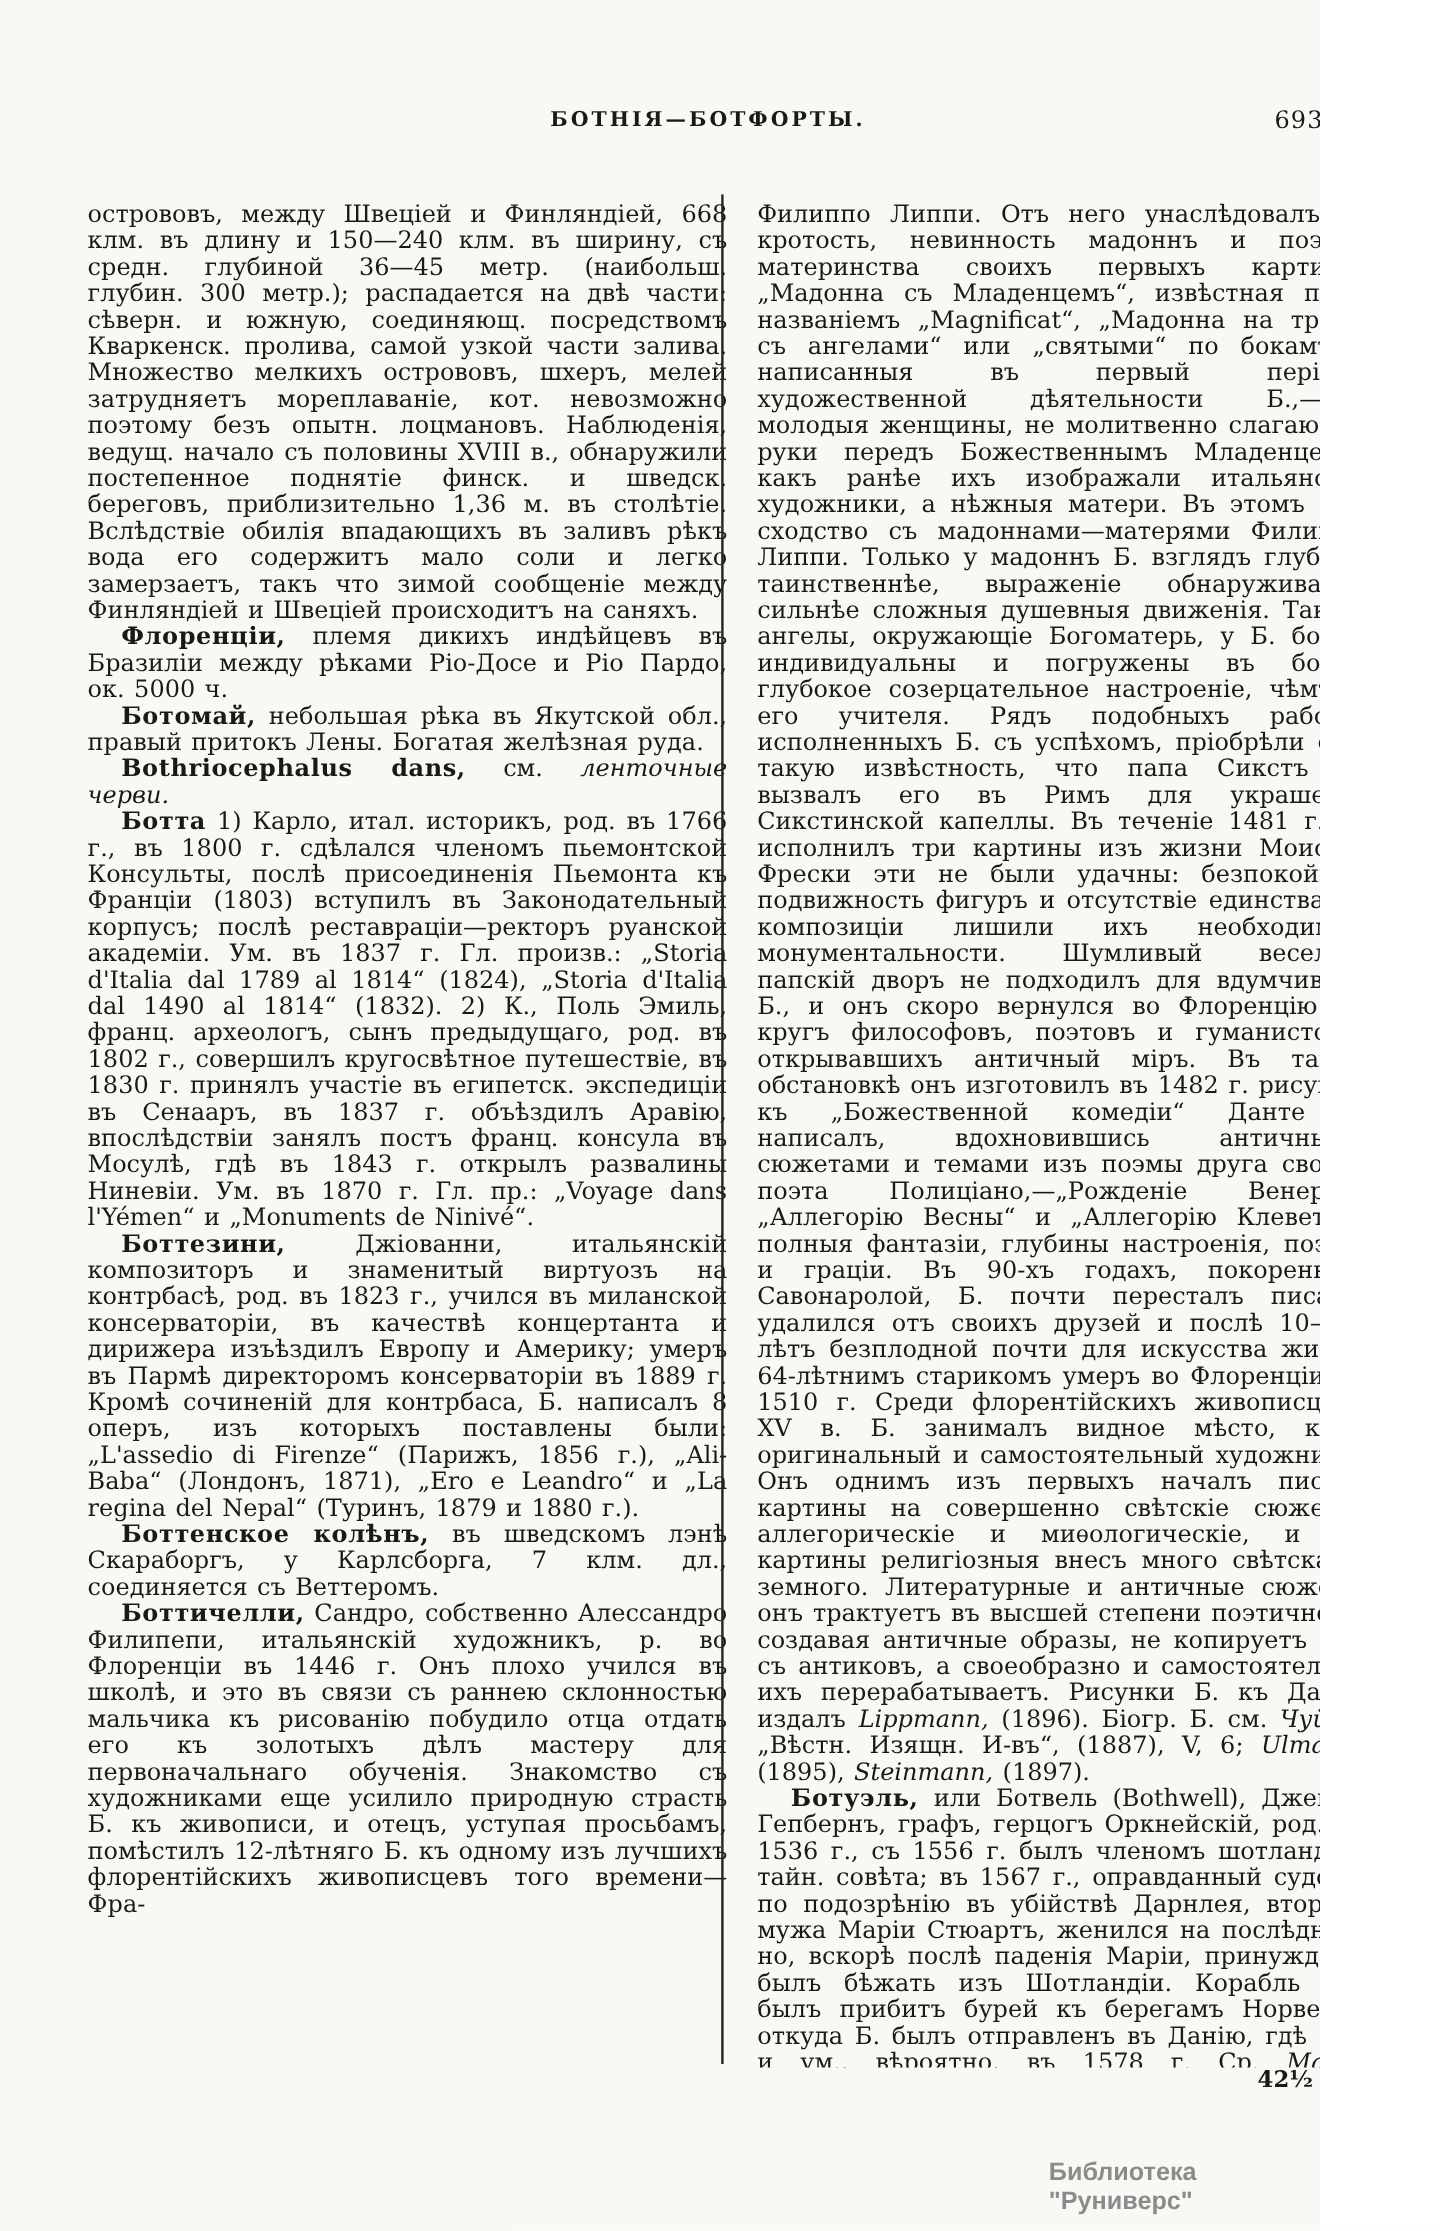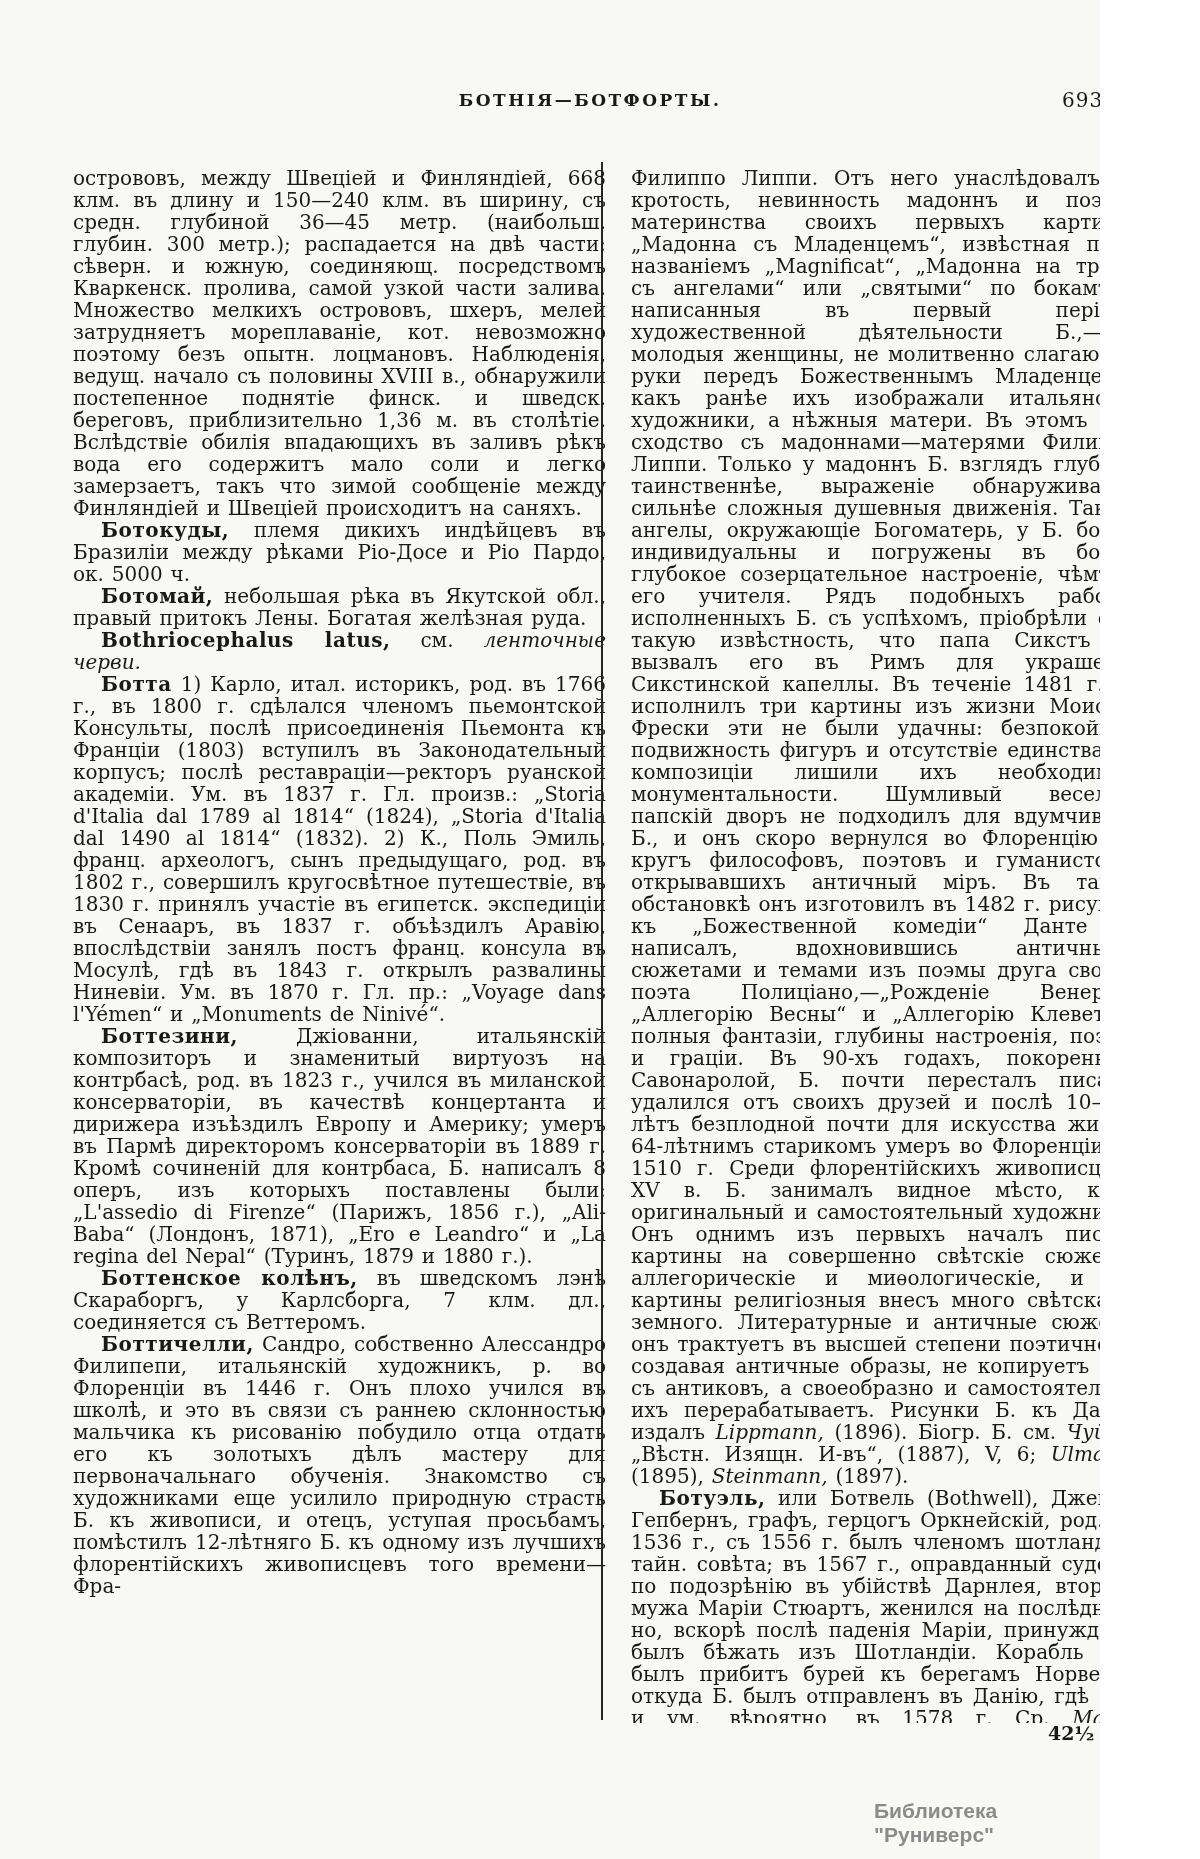--- a/index.html
+++ b/index.html
@@ -66,23 +66,23 @@
 </style>
 </head>
 <body>
 
 <div class="page">
   <div class="running-title">БОТНІЯ—БОТФОРТЫ.</div>
   <div class="page-number">693</div>
 
   <div class="column column-left">
       <p class="para">острововъ, между Швеціей и Финляндіей, 668 клм. въ длину и 150—240 клм. въ ширину, съ средн. глубиной 36—45 метр. (наибольш. глубин. 300 метр.); распадается на двѣ части: сѣверн. и южную, соединяющ. посредствомъ Кваркенск. пролива, самой узкой части залива. Множество мелкихъ острововъ, шхеръ, мелей затрудняетъ мореплаваніе, кот. невозможно поэтому безъ опытн. лоцмановъ. Наблюденія, ведущ. начало съ половины XVIII в., обнаружили постепенное поднятіе финск. и шведск. береговъ, приблизительно 1,36 м. въ столѣтіе. Вслѣдствіе обилія впадающихъ въ заливъ рѣкъ вода его содержитъ мало соли и легко замерзаетъ, такъ что зимой сообщеніе между Финляндіей и Швеціей происходитъ на саняхъ.</p>
-      <p class="para indent"><b>Ботокуды,</b> племя дикихъ индѣйцевъ въ Бразиліи между рѣками Ріо-Досе и Ріо Пардо, ок. 5000 ч.</p>
+      <p class="para indent"><b>Флоренціи,</b> племя дикихъ индѣйцевъ въ Бразиліи между рѣками Ріо-Досе и Ріо Пардо, ок. 5000 ч.</p>
       <p class="para indent"><b>Ботомай,</b> небольшая рѣка въ Якутской обл., правый притокъ Лены. Богатая желѣзная руда.</p>
-      <p class="para indent"><b>Bothriocephalus latus,</b> см. <i>ленточные черви.</i></p>
+      <p class="para indent"><b>Bothriocephalus dans,</b> см. <i>ленточные черви.</i></p>
       <p class="para indent"><b>Ботта</b> 1) Карло, итал. историкъ, род. въ 1766 г., въ 1800 г. сдѣлался членомъ пьемонтской Консульты, послѣ присоединенія Пьемонта къ Франціи (1803) вступилъ въ Законодательный корпусъ; послѣ реставраціи—ректоръ руанской академіи. Ум. въ 1837 г. Гл. произв.: „Storia d'Italia dal 1789 al 1814“ (1824), „Storia d'Italia dal 1490 al 1814“ (1832). 2) К., Поль Эмиль, франц. археологъ, сынъ предыдущаго, род. въ 1802 г., совершилъ кругосвѣтное путешествіе, въ 1830 г. принялъ участіе въ египетск. экспедиціи въ Сенааръ, въ 1837 г. объѣздилъ Аравію, впослѣдствіи занялъ постъ франц. консула въ Мосулѣ, гдѣ въ 1843 г. открылъ развалины Ниневіи. Ум. въ 1870 г. Гл. пр.: „Voyage dans l'Yémen“ и „Monuments de Ninivé“.</p>
       <p class="para indent"><b>Боттезини,</b> Джіованни, итальянскій композиторъ и знаменитый виртуозъ на контрбасѣ, род. въ 1823 г., учился въ миланской консерваторіи, въ качествѣ концертанта и дирижера изъѣздилъ Европу и Америку; умеръ въ Пармѣ директоромъ консерваторіи въ 1889 г. Кромѣ сочиненій для контрбаса, Б. написалъ 8 оперъ, изъ которыхъ поставлены были: „L'assedio di Firenze“ (Парижъ, 1856 г.), „Ali-Baba“ (Лондонъ, 1871), „Ero e Leandro“ и „La regina del Nepal“ (Туринъ, 1879 и 1880 г.).</p>
       <p class="para indent"><b>Боттенское колѣнъ,</b> въ шведскомъ лэнѣ Скараборгъ, у Карлсборга, 7 клм. дл., соединяется съ Веттеромъ.</p>
       <p class="para indent"><b>Боттичелли,</b> Сандро, собственно Алессандро Филипепи, итальянскій художникъ, р. во Флоренціи въ 1446 г. Онъ плохо учился въ школѣ, и это въ связи съ раннею склонностью мальчика къ рисованію побудило отца отдать его къ золотыхъ дѣлъ мастеру для первоначальнаго обученія. Знакомство съ художниками еще усилило природную страсть Б. къ живописи, и отецъ, уступая просьбамъ, помѣстилъ 12-лѣтняго Б. къ одному изъ лучшихъ флорентійскихъ живописцевъ того времени—Фра-</p>
     </div>
   <div class="column-divider"></div>
   <div class="column column-right">
       <p class="para">Филиппо Липпи. Отъ него унаслѣдовалъ Б. кротость, невинность мадоннъ и поэзію материнства своихъ первыхъ картинъ. „Мадонна съ Младенцемъ“, извѣстная подъ названіемъ „Magnificat“, „Мадонна на тронѣ съ ангелами“ или „святыми“ по бокамъ,—написанныя въ первый періодъ художественной дѣятельности Б.,—это молодыя женщины, не молитвенно слагающія руки передъ Божественнымъ Младенцемъ, какъ ранѣе ихъ изображали итальянскіе художники, а нѣжныя матери. Въ этомъ ихъ сходство съ мадоннами—матерями Филиппо Липпи. Только у мадоннъ Б. взглядъ глубже, таинственнѣе, выраженіе обнаруживаетъ сильнѣе сложныя душевныя движенія. Также ангелы, окружающіе Богоматерь, у Б. болѣе индивидуальны и погружены въ болѣе глубокое созерцательное настроеніе, чѣмъ у его учителя. Рядъ подобныхъ работъ, исполненныхъ Б. съ успѣхомъ, пріобрѣли ему такую извѣстность, что папа Сикстъ IV вызвалъ его въ Римъ для украшенія Сикстинской капеллы. Въ теченіе 1481 г. Б. исполнилъ три картины изъ жизни Моисея. Фрески эти не были удачны: безпокойная подвижность фигуръ и отсутствіе единства въ композиціи лишили ихъ необходимой монументальности. Шумливый веселый папскій дворъ не подходилъ для вдумчиваго Б., и онъ скоро вернулся во Флоренцію въ кругъ философовъ, поэтовъ и гуманистовъ, открывавшихъ античный міръ. Въ такой обстановкѣ онъ изготовилъ въ 1482 г. рисунки къ „Божественной комедіи“ Данте и написалъ, вдохновившись античными сюжетами и темами изъ поэмы друга своего поэта Полиціано,—„Рожденіе Венеры“, „Аллегорію Весны“ и „Аллегорію Клеветы“, полныя фантазіи, глубины настроенія, поэзіи и граціи. Въ 90-хъ годахъ, покоренный Савонаролой, Б. почти пересталъ писать, удалился отъ своихъ друзей и послѣ 10—15 лѣтъ безплодной почти для искусства жизни 64-лѣтнимъ старикомъ умеръ во Флоренціи въ 1510 г. Среди флорентійскихъ живописцевъ XV в. Б. занималъ видное мѣсто, какъ оригинальный и самостоятельный художникъ. Онъ однимъ изъ первыхъ началъ писать картины на совершенно свѣтскіе сюжеты, аллегорическіе и миѳологическіе, и въ картины религіозныя внесъ много свѣтскаго, земного. Литературные и античные сюжеты онъ трактуетъ въ высшей степени поэтично и, создавая античные образы, не копируетъ ихъ съ антиковъ, а своеобразно и самостоятельно ихъ перерабатываетъ. Рисунки Б. къ Данте издалъ <i>Lippmann,</i> (1896). Біогр. Б. см. <i>Чуйко,</i> „Вѣстн. Изящн. И-въ“, (1887), V, 6; <i>Ulmann,</i> (1895), <i>Steinmann,</i> (1897).</p>
       <p class="para indent"><b>Ботуэль,</b> или Ботвель (Bothwell), Джемсъ Гепбернъ, графъ, герцогъ Оркнейскій, род. въ 1536 г., съ 1556 г. былъ членомъ шотландск. тайн. совѣта; въ 1567 г., оправданный судомъ по подозрѣнію въ убійствѣ Дарнлея, второго мужа Маріи Стюартъ, женился на послѣдней; но, вскорѣ послѣ паденія Маріи, принужденъ былъ бѣжать изъ Шотландіи. Корабль его былъ прибитъ бурей къ берегамъ Норвегіи, откуда Б. былъ отправленъ въ Данію, гдѣ онъ и ум., вѣроятно, въ 1578 г. Ср. <i>Марія Стюартъ.</i></p>
       <p class="para indent"><b>Ботфорты,</b> сапоги со стоячими голенищами выше колѣнъ, съ раструбомъ и подколѣнною вырѣзкой</p>

